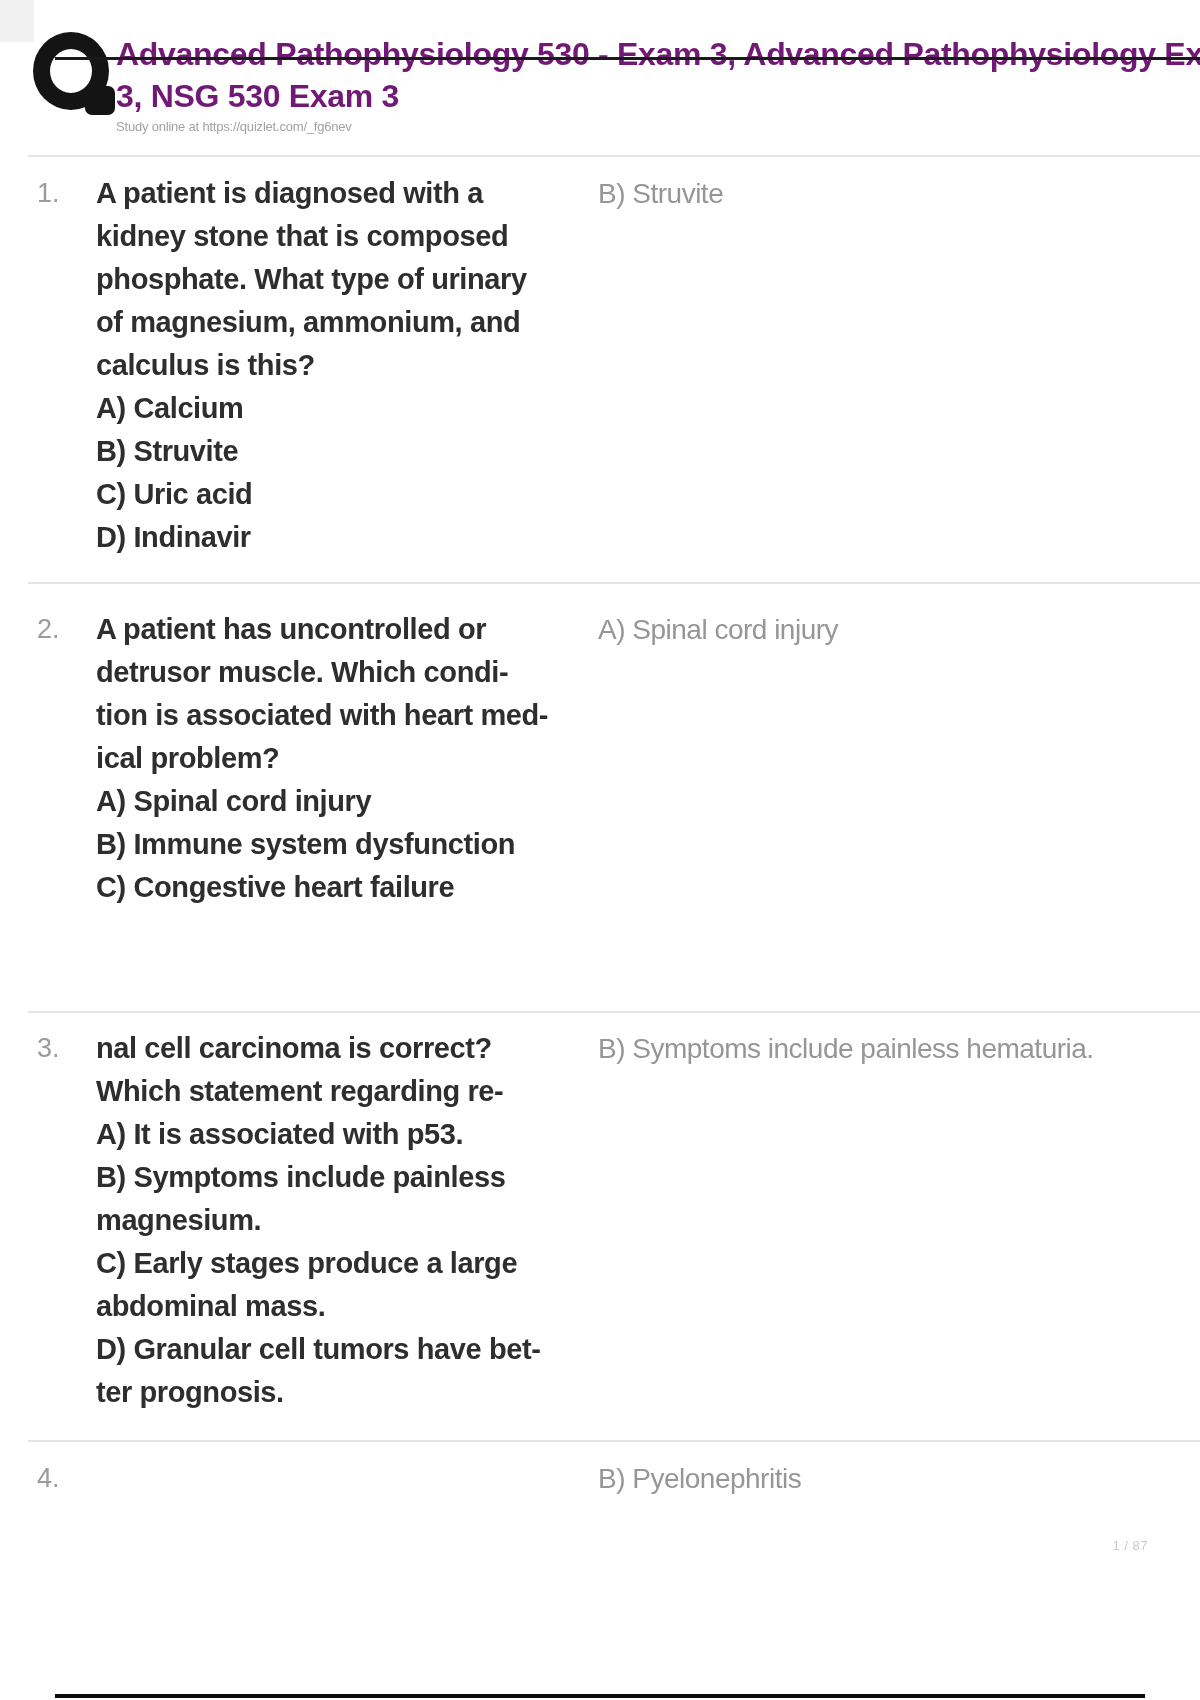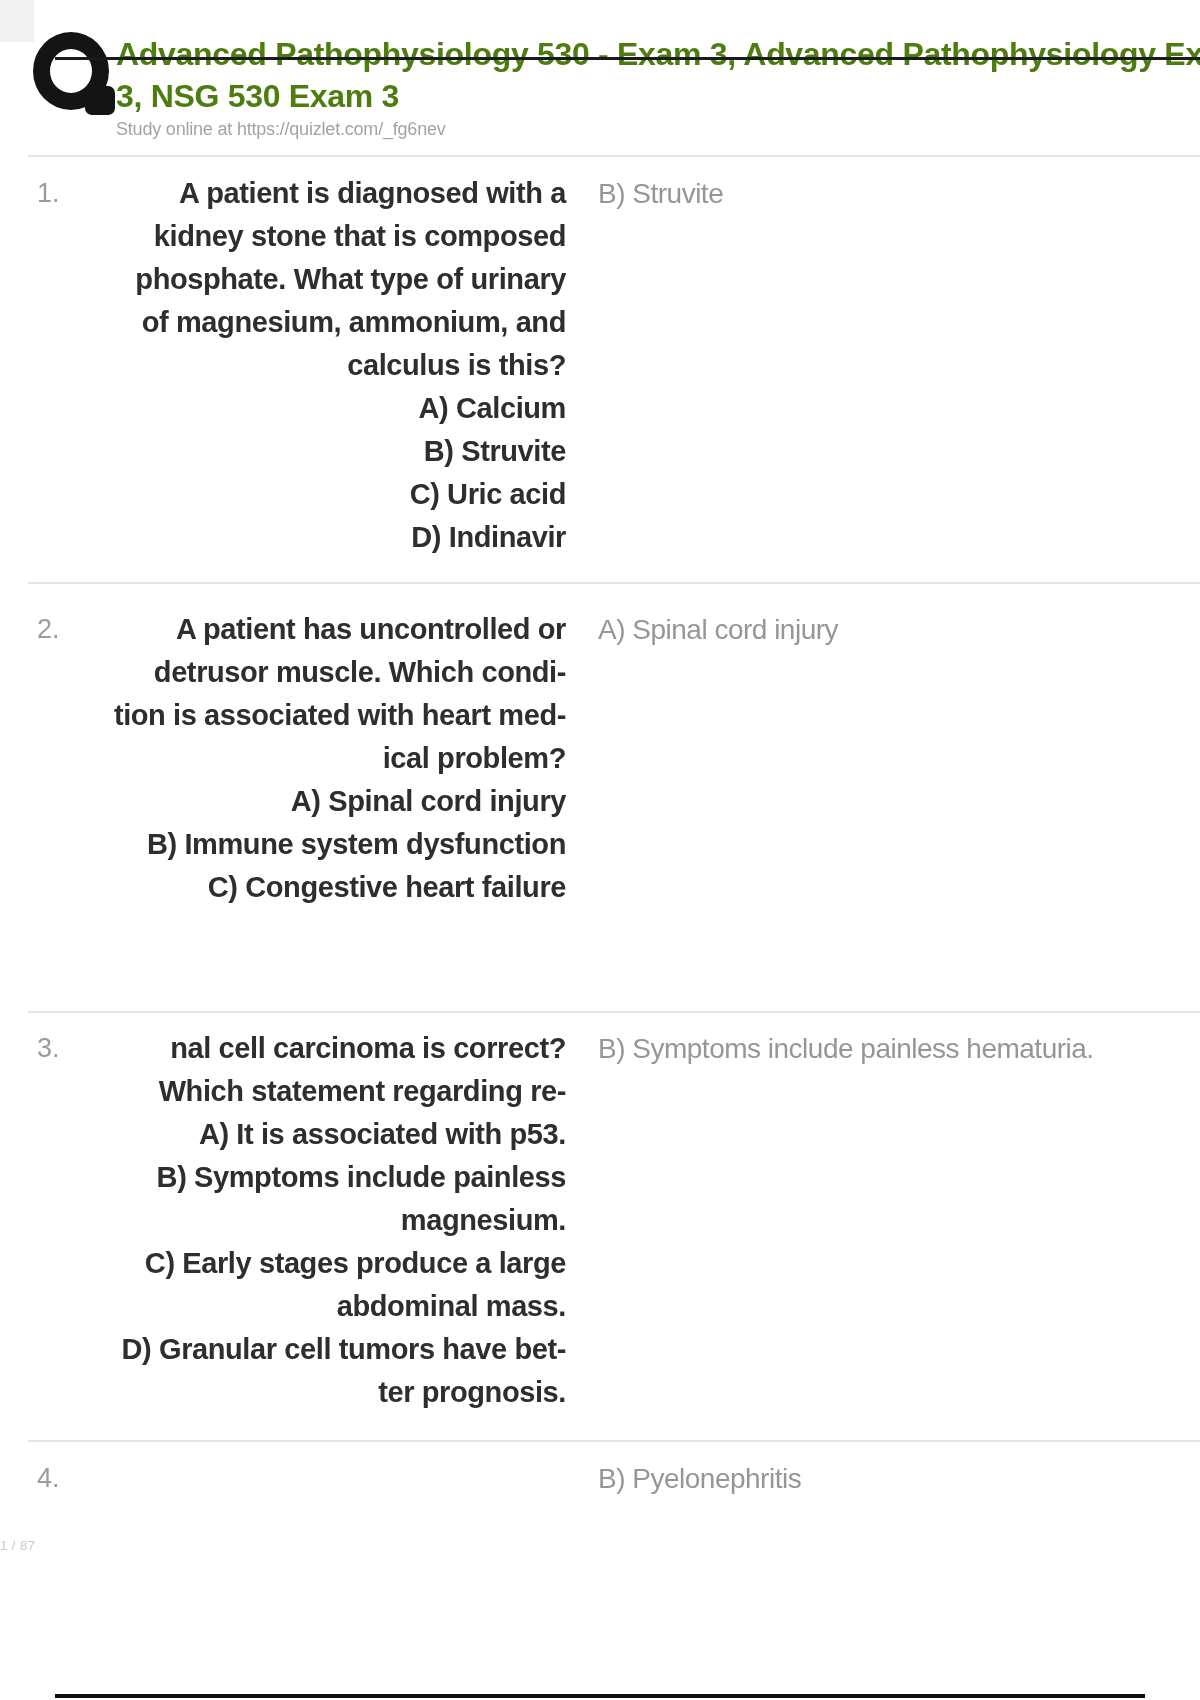--- a/index.html
+++ b/index.html
@@ -36,30 +36,30 @@
   .q-logo .tail {
     position: absolute; right: -2px; bottom: -3px;
     width: 30px; height: 29px;
     background: #141414;
     border-radius: 7px;
   }
 
   .title-block {
     position: absolute; left: 116px; top: 33px;
     width: 1084px;
-    color: #4d7c0f;
+    color: #701a75;
     font-size: 32px;
     font-weight: 700;
     line-height: 42px;
     letter-spacing: -0.3px;
     white-space: nowrap;
   }
   .subtitle {
     position: absolute; left: 116px; top: 119px;
-    font-size: 18px;
+    font-size: 13px;
     font-weight: 400;
     color: #a3a3a3;
     letter-spacing: -0.2px;
   }
   .strike-line {
     position: absolute; left: 55px; top: 57px;
     width: 1145px; height: 3px;
     background: #1a1a1a;
   }
 
@@ -84,36 +84,35 @@
     position: absolute; left: 37px; top: 0;
     font-size: 27px; line-height: 43px;
     color: #9b9b9b; font-weight: 400;
   }
   .q-text {
     position: absolute; left: 96px; top: 0;
     width: 470px;
     font-size: 29px; line-height: 43px;
     color: #2e2e2e; font-weight: 700;
     letter-spacing: -0.4px;
-    text-align: right;
   }
   .q-text .q-line { height: 43px; white-space: nowrap; }
   .q-answer {
     position: absolute; left: 598px; top: 0;
     width: 590px;
     font-size: 28px; line-height: 43px;
     color: #969696; font-weight: 400;
     letter-spacing: -0.5px;
     white-space: nowrap;
   }
 
   
   .page-indicator {
     position: absolute; left: 0; top: 1538px;
-    width: 1148px; text-align: left;
+    width: 1148px; text-align: right;
     font-size: 13px; color: #c9c9c9;
     letter-spacing: 0.5px;
   }
   .bottom-rule {
     position: absolute; left: 55px; top: 1694px;
     width: 1090px; height: 4px;
     background: #0d0d0d;
   }
 </style>
 </head>

